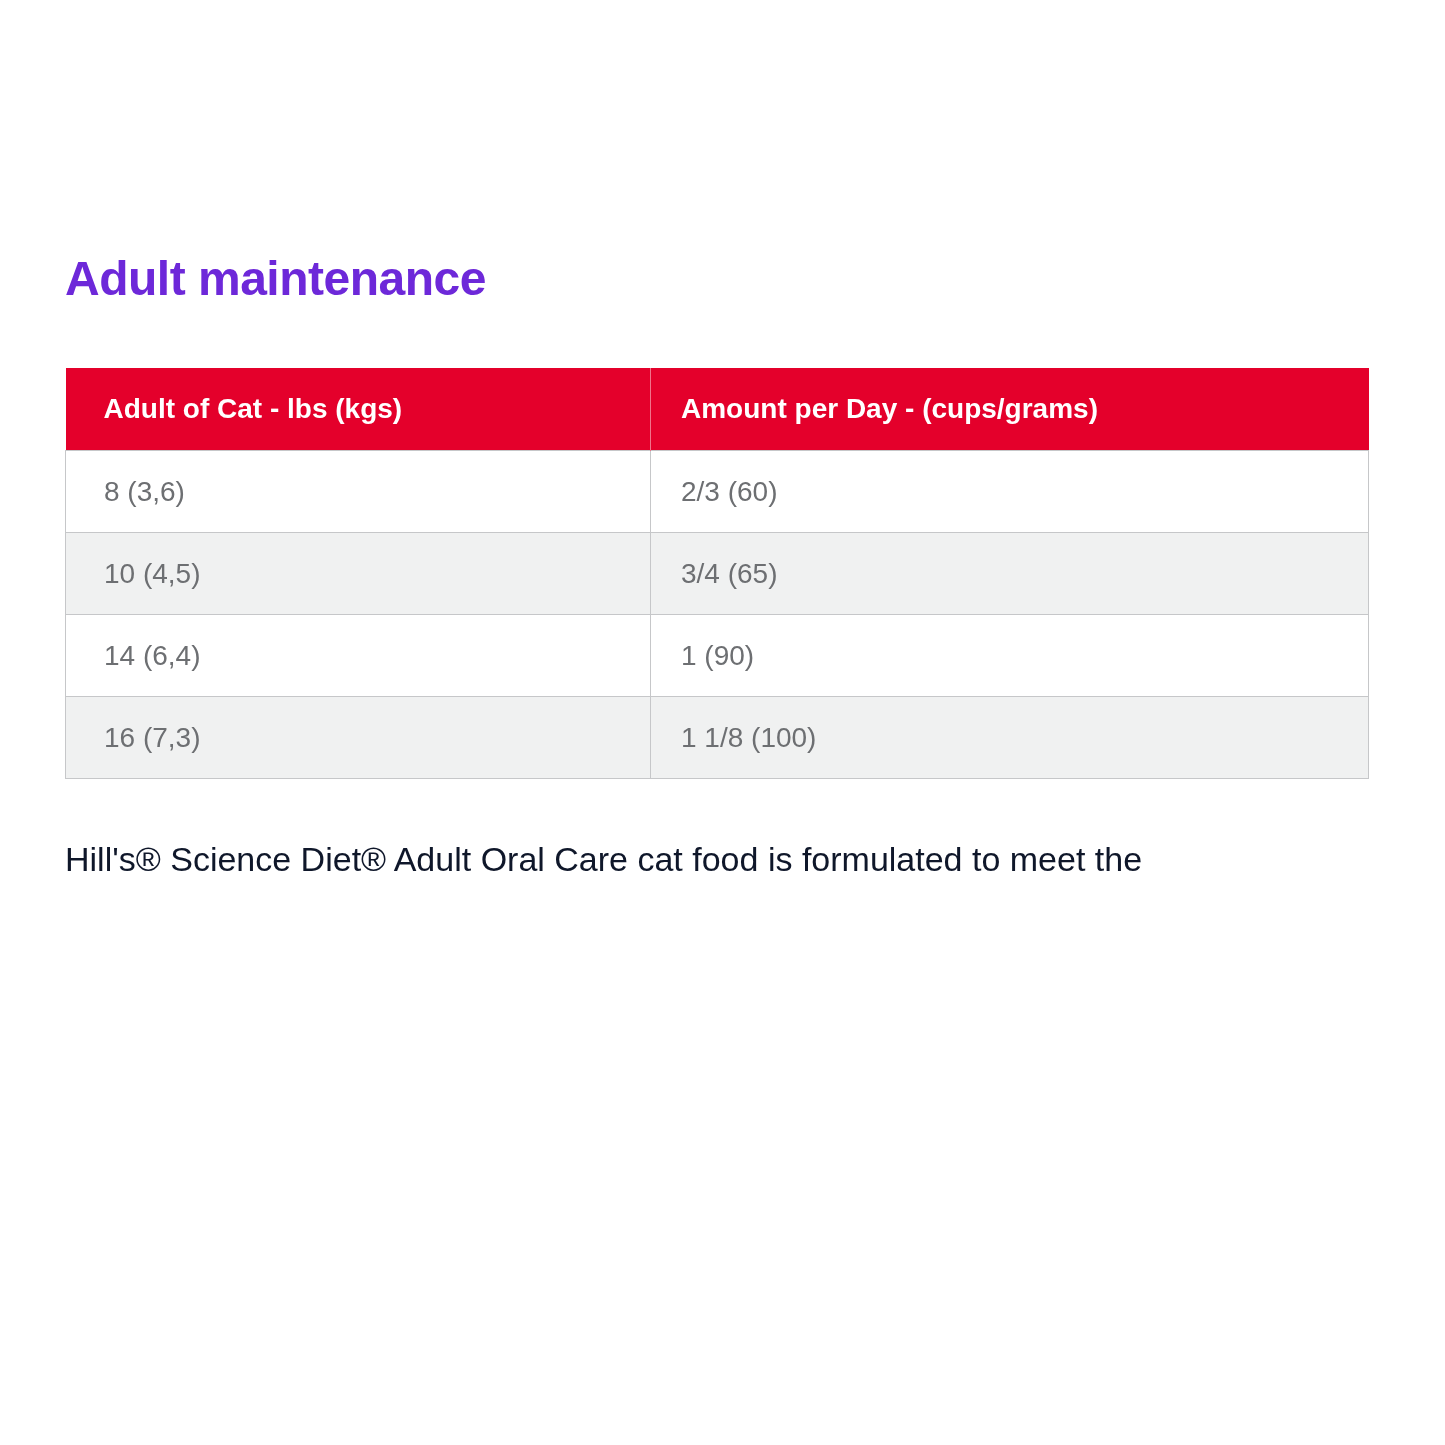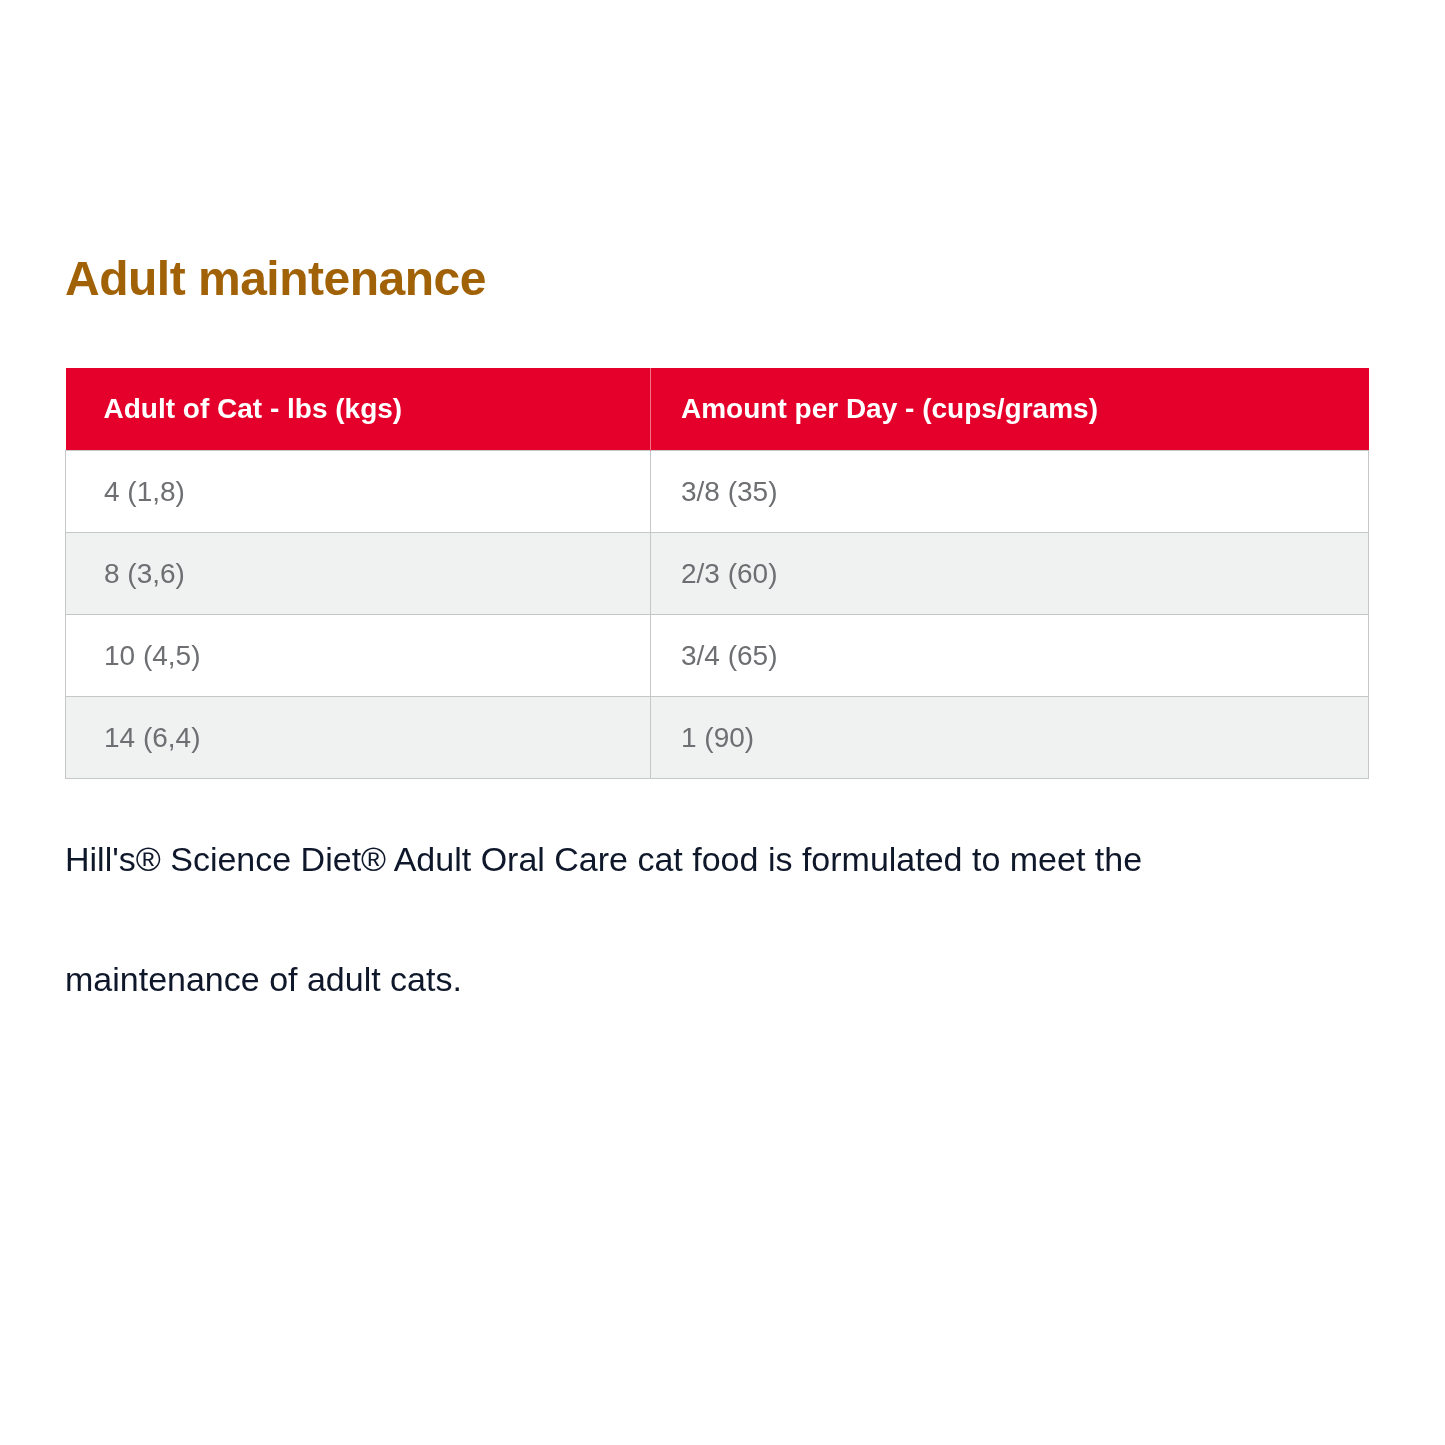--- a/index.html
+++ b/index.html
@@ -13,21 +13,21 @@
   }
   .content {
     padding: 0 65px;
   }
   .page-title {
     margin: 0;
     padding-top: 250px;
     font-size: 48px;
     line-height: 1.2;
     font-weight: 700;
-    color: #a16207;
+    color: #6d28d9;
     letter-spacing: -0.5px;
   }
   table.feeding-table {
     border-collapse: collapse;
     table-layout: fixed;
     width: 1303px;
     margin-top: 60px;
   }
   table.feeding-table col.col-weight { width: 585px; }
   table.feeding-table col.col-amount { width: 718px; }
@@ -83,38 +83,37 @@
         <col class="col-amount">
       </colgroup>
       <thead>
         <tr>
           <th class="weight-header">Adult of Cat - lbs (kgs)</th>
           <th class="amount-header">Amount per Day - (cups/grams)</th>
         </tr>
       </thead>
       <tbody>
         <tr>
-          <td class="weight-cell">4 (1,8)</td>
-          <td class="amount-cell">3/8 (35)</td>
-        </tr>
-        <tr>
           <td class="weight-cell">8 (3,6)</td>
           <td class="amount-cell">2/3 (60)</td>
         </tr>
         <tr>
           <td class="weight-cell">10 (4,5)</td>
           <td class="amount-cell">3/4 (65)</td>
         </tr>
         <tr>
           <td class="weight-cell">14 (6,4)</td>
           <td class="amount-cell">1 (90)</td>
         </tr>
+        <tr>
+          <td class="weight-cell">16 (7,3)</td>
+          <td class="amount-cell">1 1/8 (100)</td>
+        </tr>
       </tbody>
     </table>
 
     <p class="footer-paragraph">
       <span>Hill's® Science Diet® Adult Oral Care cat food is formulated to meet the</span><br>
       <br>
-      <span>maintenance of adult cats.</span>
     </p>
 
   </div>
 </div>
 
 </body></html>

